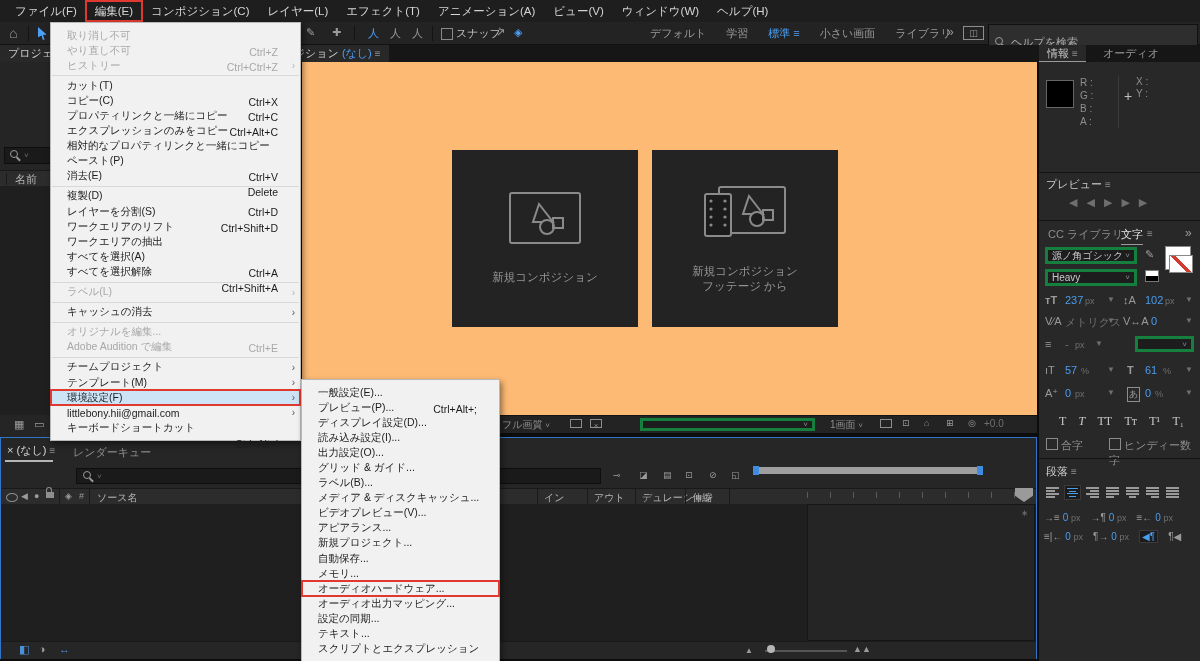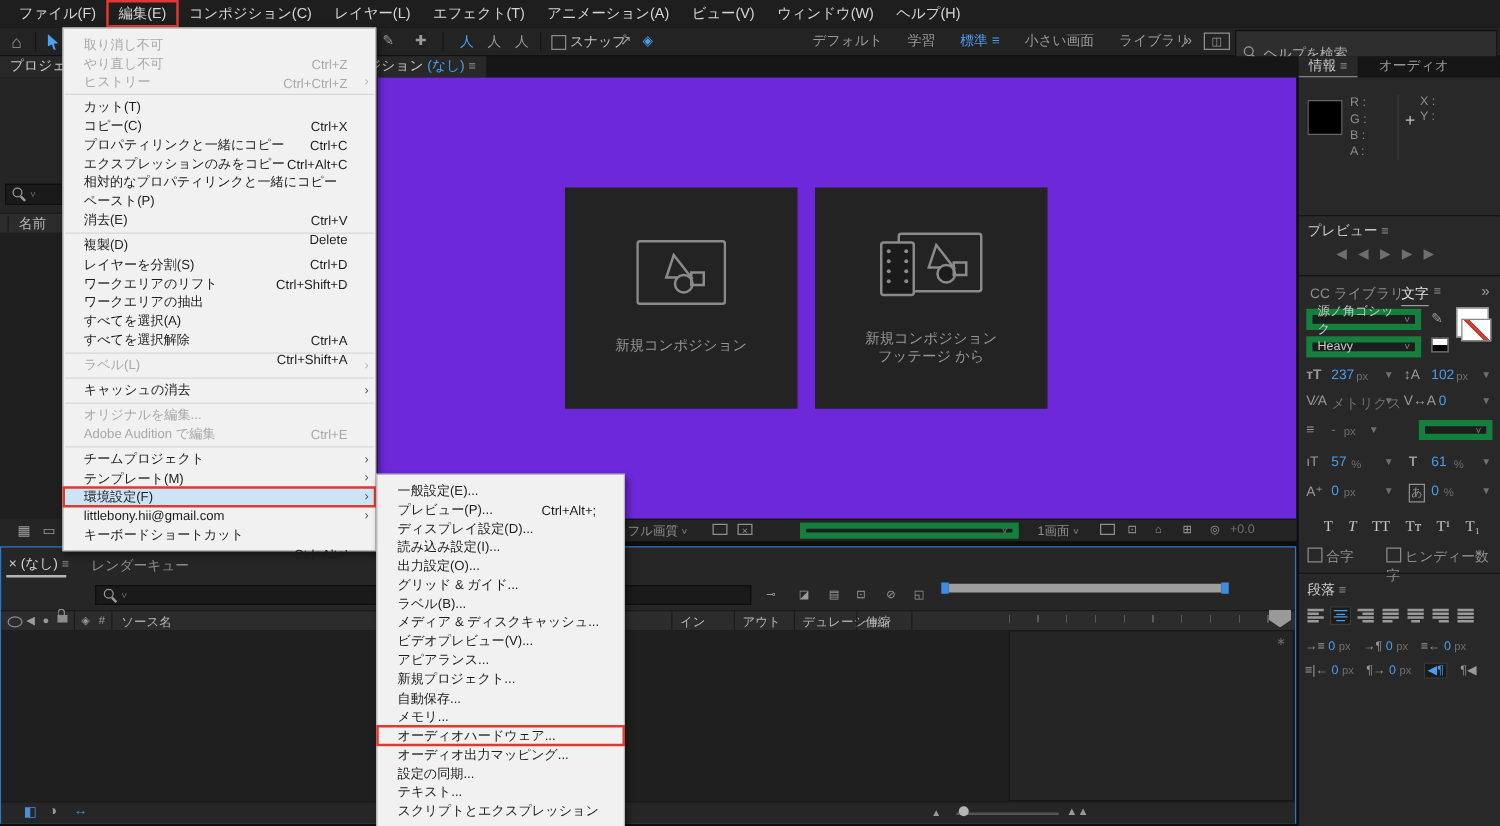--- a/index.html
+++ b/index.html
@@ -23,30 +23,30 @@
   .mag{position:relative;width:11px;height:11px;display:inline-block;flex:0 0 auto;}
   .mag::before{content:"";position:absolute;width:6px;height:6px;border:1.5px solid #9a9a9a;border-radius:50%;left:0;top:0;}
   .mag::after{content:"";position:absolute;width:5px;height:1.5px;background:#9a9a9a;transform:rotate(45deg);left:6px;top:8px;}
   
   #tabrow{left:0;top:45px;width:1200px;height:17px;background:#161616;}
   .ptab{position:absolute;top:0;height:17px;background:#282828;color:#c9c9c9;font-size:11px;line-height:17px;padding:0 8px;white-space:nowrap;}
   .blue-text{color:#4B9FF5;}
   .menu-glyph{color:#8e8e8e;font-size:10px;}
   
   #project-panel{left:0;top:62px;width:300px;height:375px;background:#252525;}
-  #comp-panel{left:302px;top:62px;width:735px;height:370px;background:#6d28d9;}
+  #comp-panel{left:302px;top:62px;width:735px;height:370px;background:#fdba74;}
   #right-panel{left:1039px;top:62px;width:161px;height:599px;background:#282828;}
   .field{background:#1a1a1a;border:1px solid #0e0e0e;box-sizing:border-box;}
   .hdr{background:#2c2c2c;border-top:1px solid #191919;border-bottom:1px solid #191919;color:#b5b5b5;}
   .card{position:absolute;width:186px;height:177px;background:#232323;display:flex;flex-direction:column;align-items:center;justify-content:center;gap:26px;}
   .card .lbl{color:#969696;font-size:11.5px;text-align:center;line-height:15px;}
   .dim{color:#8e8e8e;}
   .dim2{color:#6f6f6f;}
   .val{color:#4A9CED;}
-  .dd{background:#1d1d1d;border:5px solid #15803d;box-sizing:border-box;color:#c9c9c9;display:flex;align-items:center;padding:0 4px;font-size:10px;}
+  .dd{background:#1d1d1d;border:3px solid #15803d;box-sizing:border-box;color:#c9c9c9;display:flex;align-items:center;padding:0 4px;font-size:10px;}
   .dd .car{margin-left:auto;color:#8a8a8a;font-size:8px;}
   .checkbox{display:inline-block;width:10px;height:10px;border:1px solid #8a8a8a;background:transparent;vertical-align:-1px;}
   
   #timeline{left:0;top:437px;width:1037px;height:222px;background:#262626;border:1px solid #2f76c9;box-sizing:border-box;}
   .tick-ruler{background:repeating-linear-gradient(90deg,#5a5a5a 0 1px,transparent 1px 23px);}
   .penta{width:18px;height:14px;background:#9a9a9a;clip-path:polygon(0 0,100% 0,100% 55%,50% 100%,0 55%);}
   .workbar{background:#9e9e9e;height:7px;position:relative;}
   .workbar::before,.workbar::after{content:"";position:absolute;top:-1px;width:6px;height:9px;background:#3e8de0;}
   .workbar::before{left:-6px;} .workbar::after{right:-6px;}
   .lockicon{position:relative;display:inline-block;width:8px;height:6px;background:#8e8e8e;margin-top:5px;}

